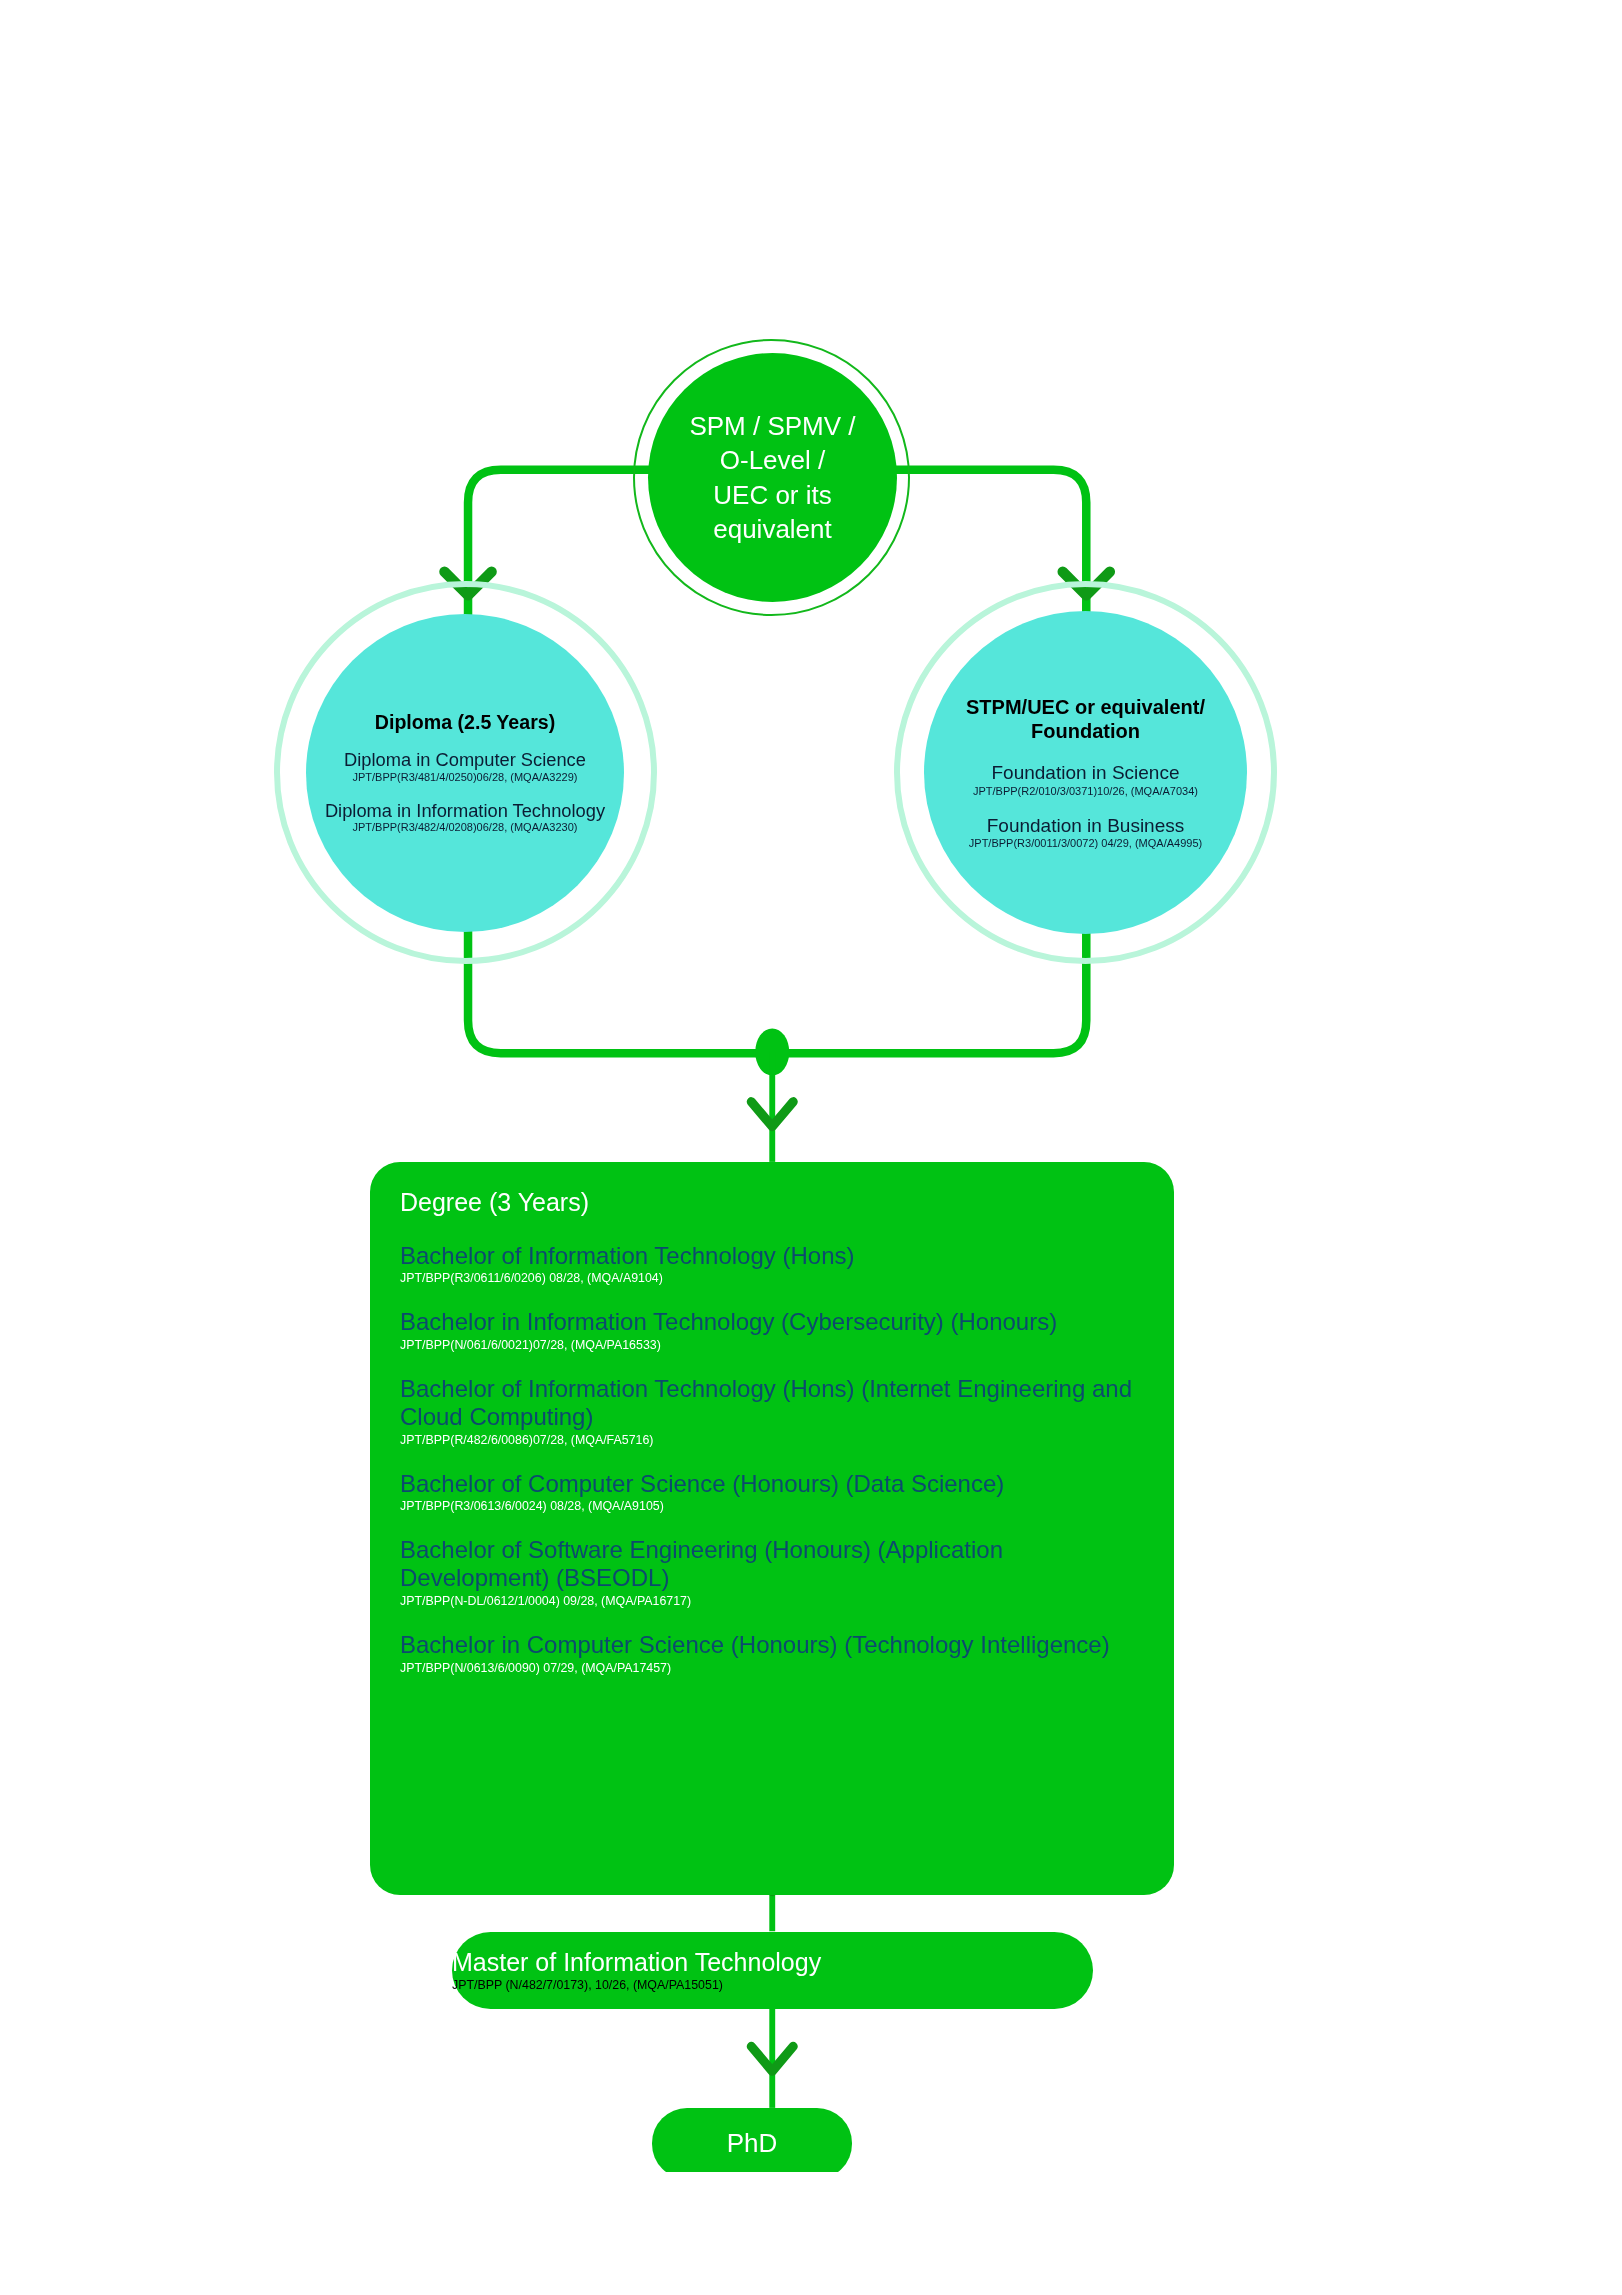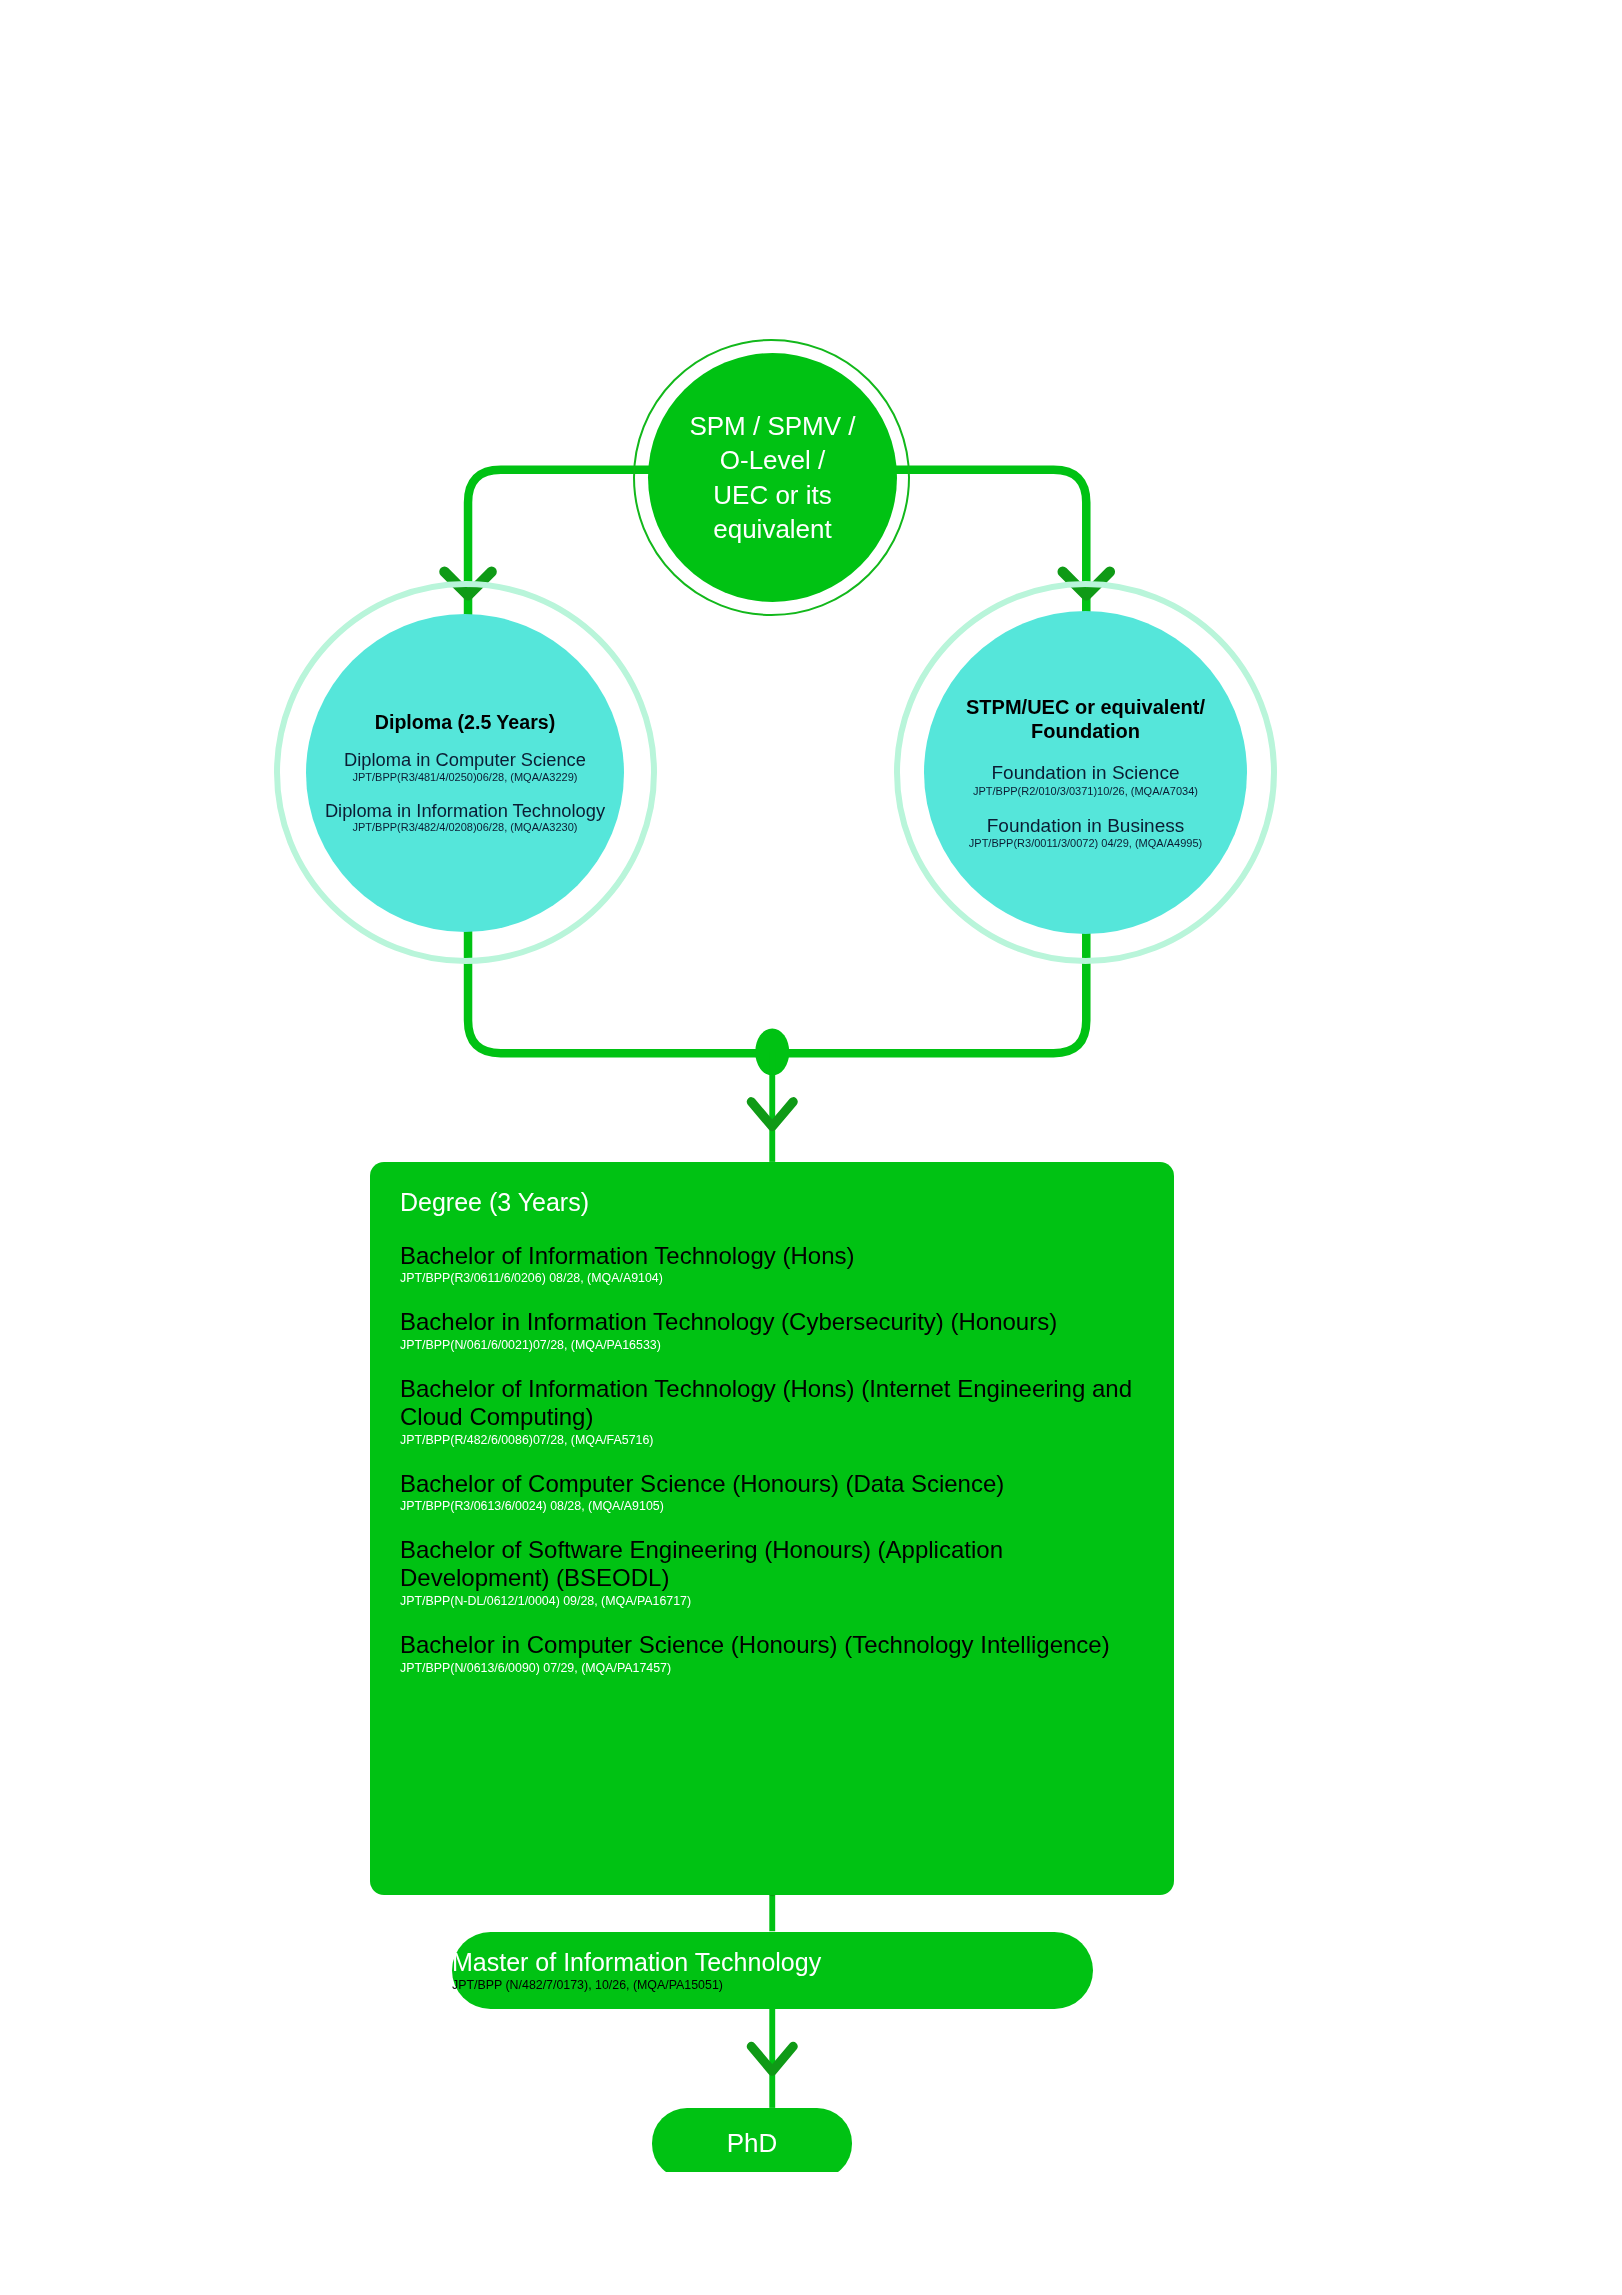--- a/index.html
+++ b/index.html
@@ -113,34 +113,34 @@
   #foundation-circle .prog-block + .prog-block { margin-top: 17px; }
 
   
   #degree-box {
     position: absolute;
     left: 370px;
     top: 1162px;
     width: 804px;
     height: 733px;
     background: #00C213;
-    border-radius: 14px;
+    border-radius: 30px;
     box-sizing: border-box;
     padding: 25px 30px 19.6px 30px;
   }
   #degree-box .level-label {
     color: #ffffff;
     font-size: 25px;
     line-height: 1.25;
     margin-bottom: 23.6px;
   }
   .degree-item { margin-bottom: 22px; }
   .degree-item:last-child { margin-bottom: 0; }
   .degree-name {
-    color: #000000;
+    color: #0c4a6e;
     font-size: 24px;
     line-height: 1.18;
   }
   .degree-code {
     color: #ffffff;
     font-size: 12.4px;
     line-height: 1.2;
     margin-top: 1.3px;
   }
 

